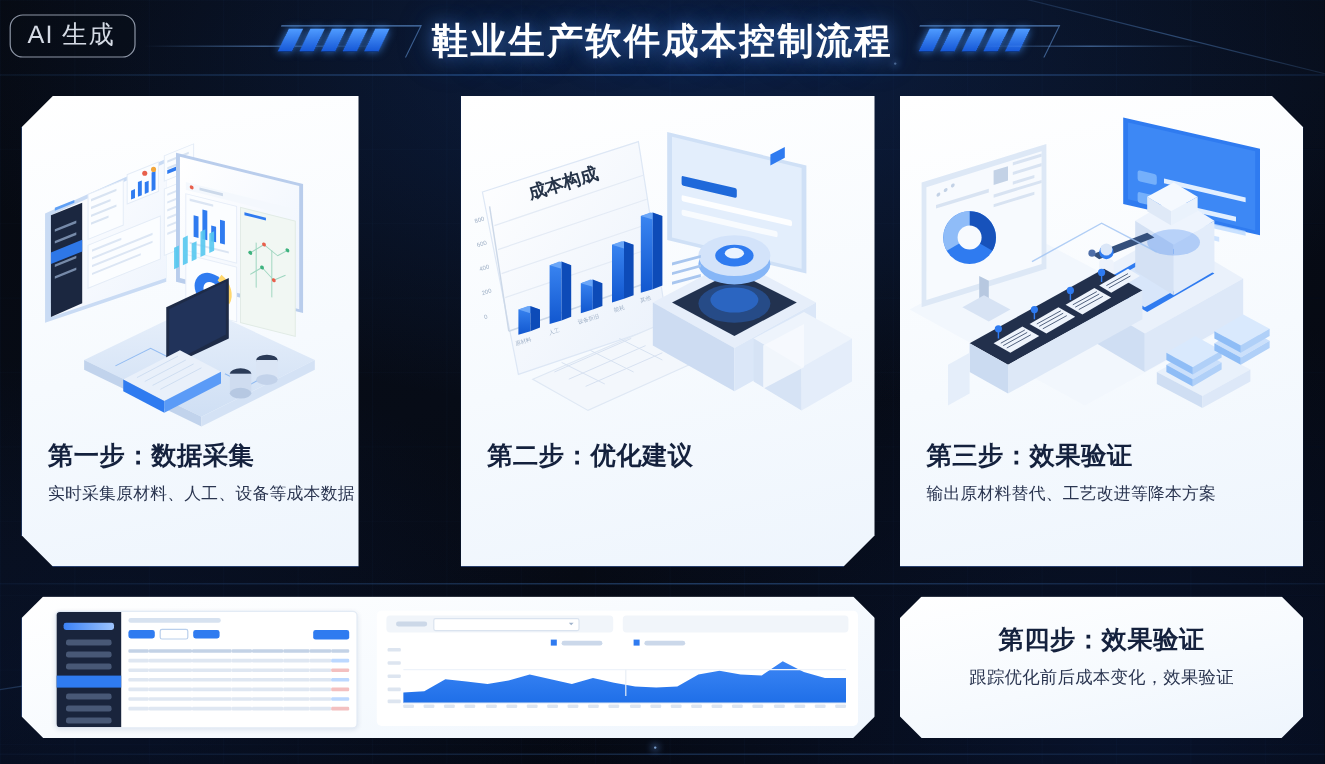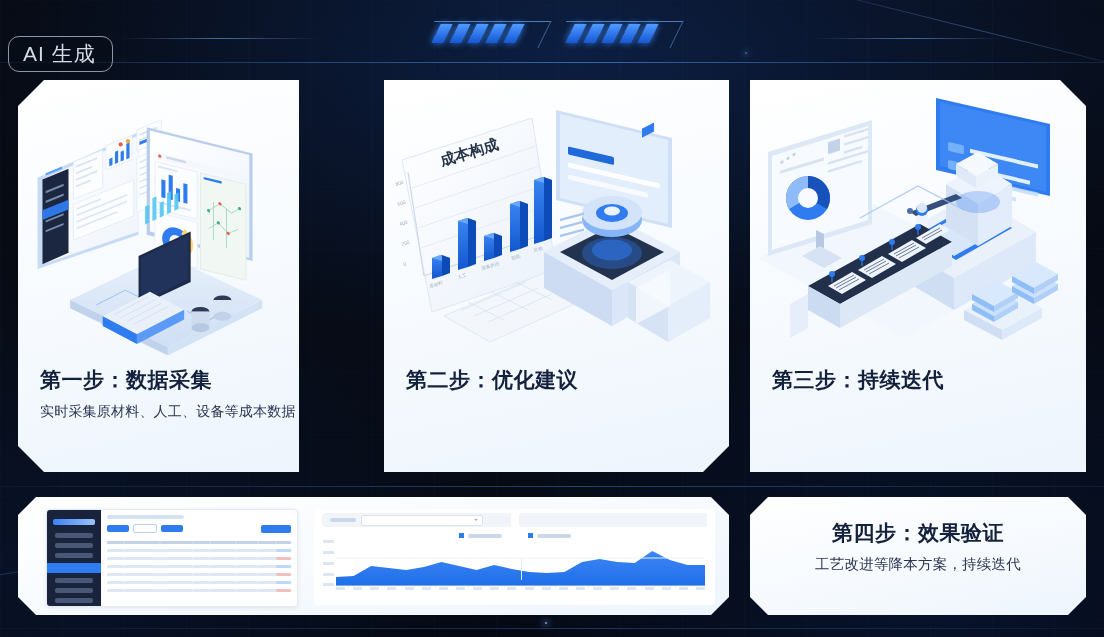--- a/index.html
+++ b/index.html
@@ -32,21 +32,21 @@
     background:linear-gradient(90deg,rgba(60,130,255,0),rgba(110,175,255,.35),rgba(60,130,255,0));}
   .spark{position:absolute;width:2px;height:2px;border-radius:50%;
     background:#9cc8ff;box-shadow:0 0 6px 2px rgba(110,170,255,.55);opacity:.8;}
 
   
   .ai-badge{position:absolute;left:8px;top:12px;
     padding:6px 16px 7px 14px;
     border:1.6px solid #8d96a6;border-radius:11px;
     color:#d5dbe5;font-size:21px;letter-spacing:1px;line-height:1;
     background:rgba(10,14,24,.35);
-    display:flex;align-items:center;gap:5px;z-index:6;margin-top:24px;}
+    display:flex;align-items:center;gap:5px;z-index:6;}
 
   
   .header{position:absolute;left:0;top:6px;width:100%;height:56px;
     display:flex;align-items:center;justify-content:center;gap:16px;z-index:5;}
   .title{
     font-size:30px;font-weight:700;color:#ffffff;letter-spacing:2px;
     text-shadow:0 0 14px rgba(90,160,255,.55),0 0 30px rgba(40,110,230,.35);
     white-space:nowrap;
   }
   .deco{position:relative;width:116px;height:26px;}
@@ -163,20 +163,21 @@
   <div class="header">
     <div class="header-line" style="left:120px;width:200px"></div>
     <div class="deco left">
       <span class="edge"></span>
       <span class="slab" style="left:8px"></span>
         <span class="slab" style="left:26px"></span>
       <span class="slab" style="left:44px"></span>
         <span class="slab" style="left:62px"></span>
       <span class="slab" style="left:80px"></span>
     </div>
+    <h1 class="title">鞋业生产软件成本控制流程</h1>
     <div class="deco right">
       <span class="edge"></span>
       <span class="slab" style="left:10px"></span>
         <span class="slab" style="left:28px"></span>
       <span class="slab" style="left:46px"></span>
         <span class="slab" style="left:64px"></span>
       <span class="slab" style="left:82px"></span>
     </div>
     <div class="header-line" style="right:100px;width:190px"></div>
   </div>
@@ -596,21 +597,22 @@
               <polygon points="262,196 262,202 284,214 284,208" fill="#8fbdf6"></polygon>
               <polygon points="284,208 284,214 308,200 308,194" fill="#b0d0f8"></polygon>
             </g>
           </g>
 
           <path d="M110,138 L168,106 L214,130" stroke="#9dc2f3" stroke-width="1.2" fill="none" opacity=".8"></path>
         </svg>
       </div>
     </div>
     <div class="card-text">
-      <p class="step-title">第三步：持续迭代</p>
+      <p class="step-title">第三步：效果验证</p>
+      <p class="step-desc">输出原材料替代、工艺改进等降本方案</p>
     </div>
   </div>
 
   <div class="card c5">
 
     <div class="dash">
       <div class="dash-side">
         <div class="dash-logo"></div>
         <div class="dash-nav"></div>
         <div class="dash-nav"></div>
@@ -881,17 +883,17 @@
             <i></i>
             <i></i>
         </div>
       </div>
     </div>
   </div>
 
   <div class="card c4">
     <div class="card-text">
       <p class="step-title">第四步：效果验证</p>
-      <p class="step-desc">工艺改进等降本方案，持续迭代</p>
+      <p class="step-desc">跟踪优化前后成本变化，效果验证</p>
     </div>
   </div>
 
 </div>
 
 </body></html>

